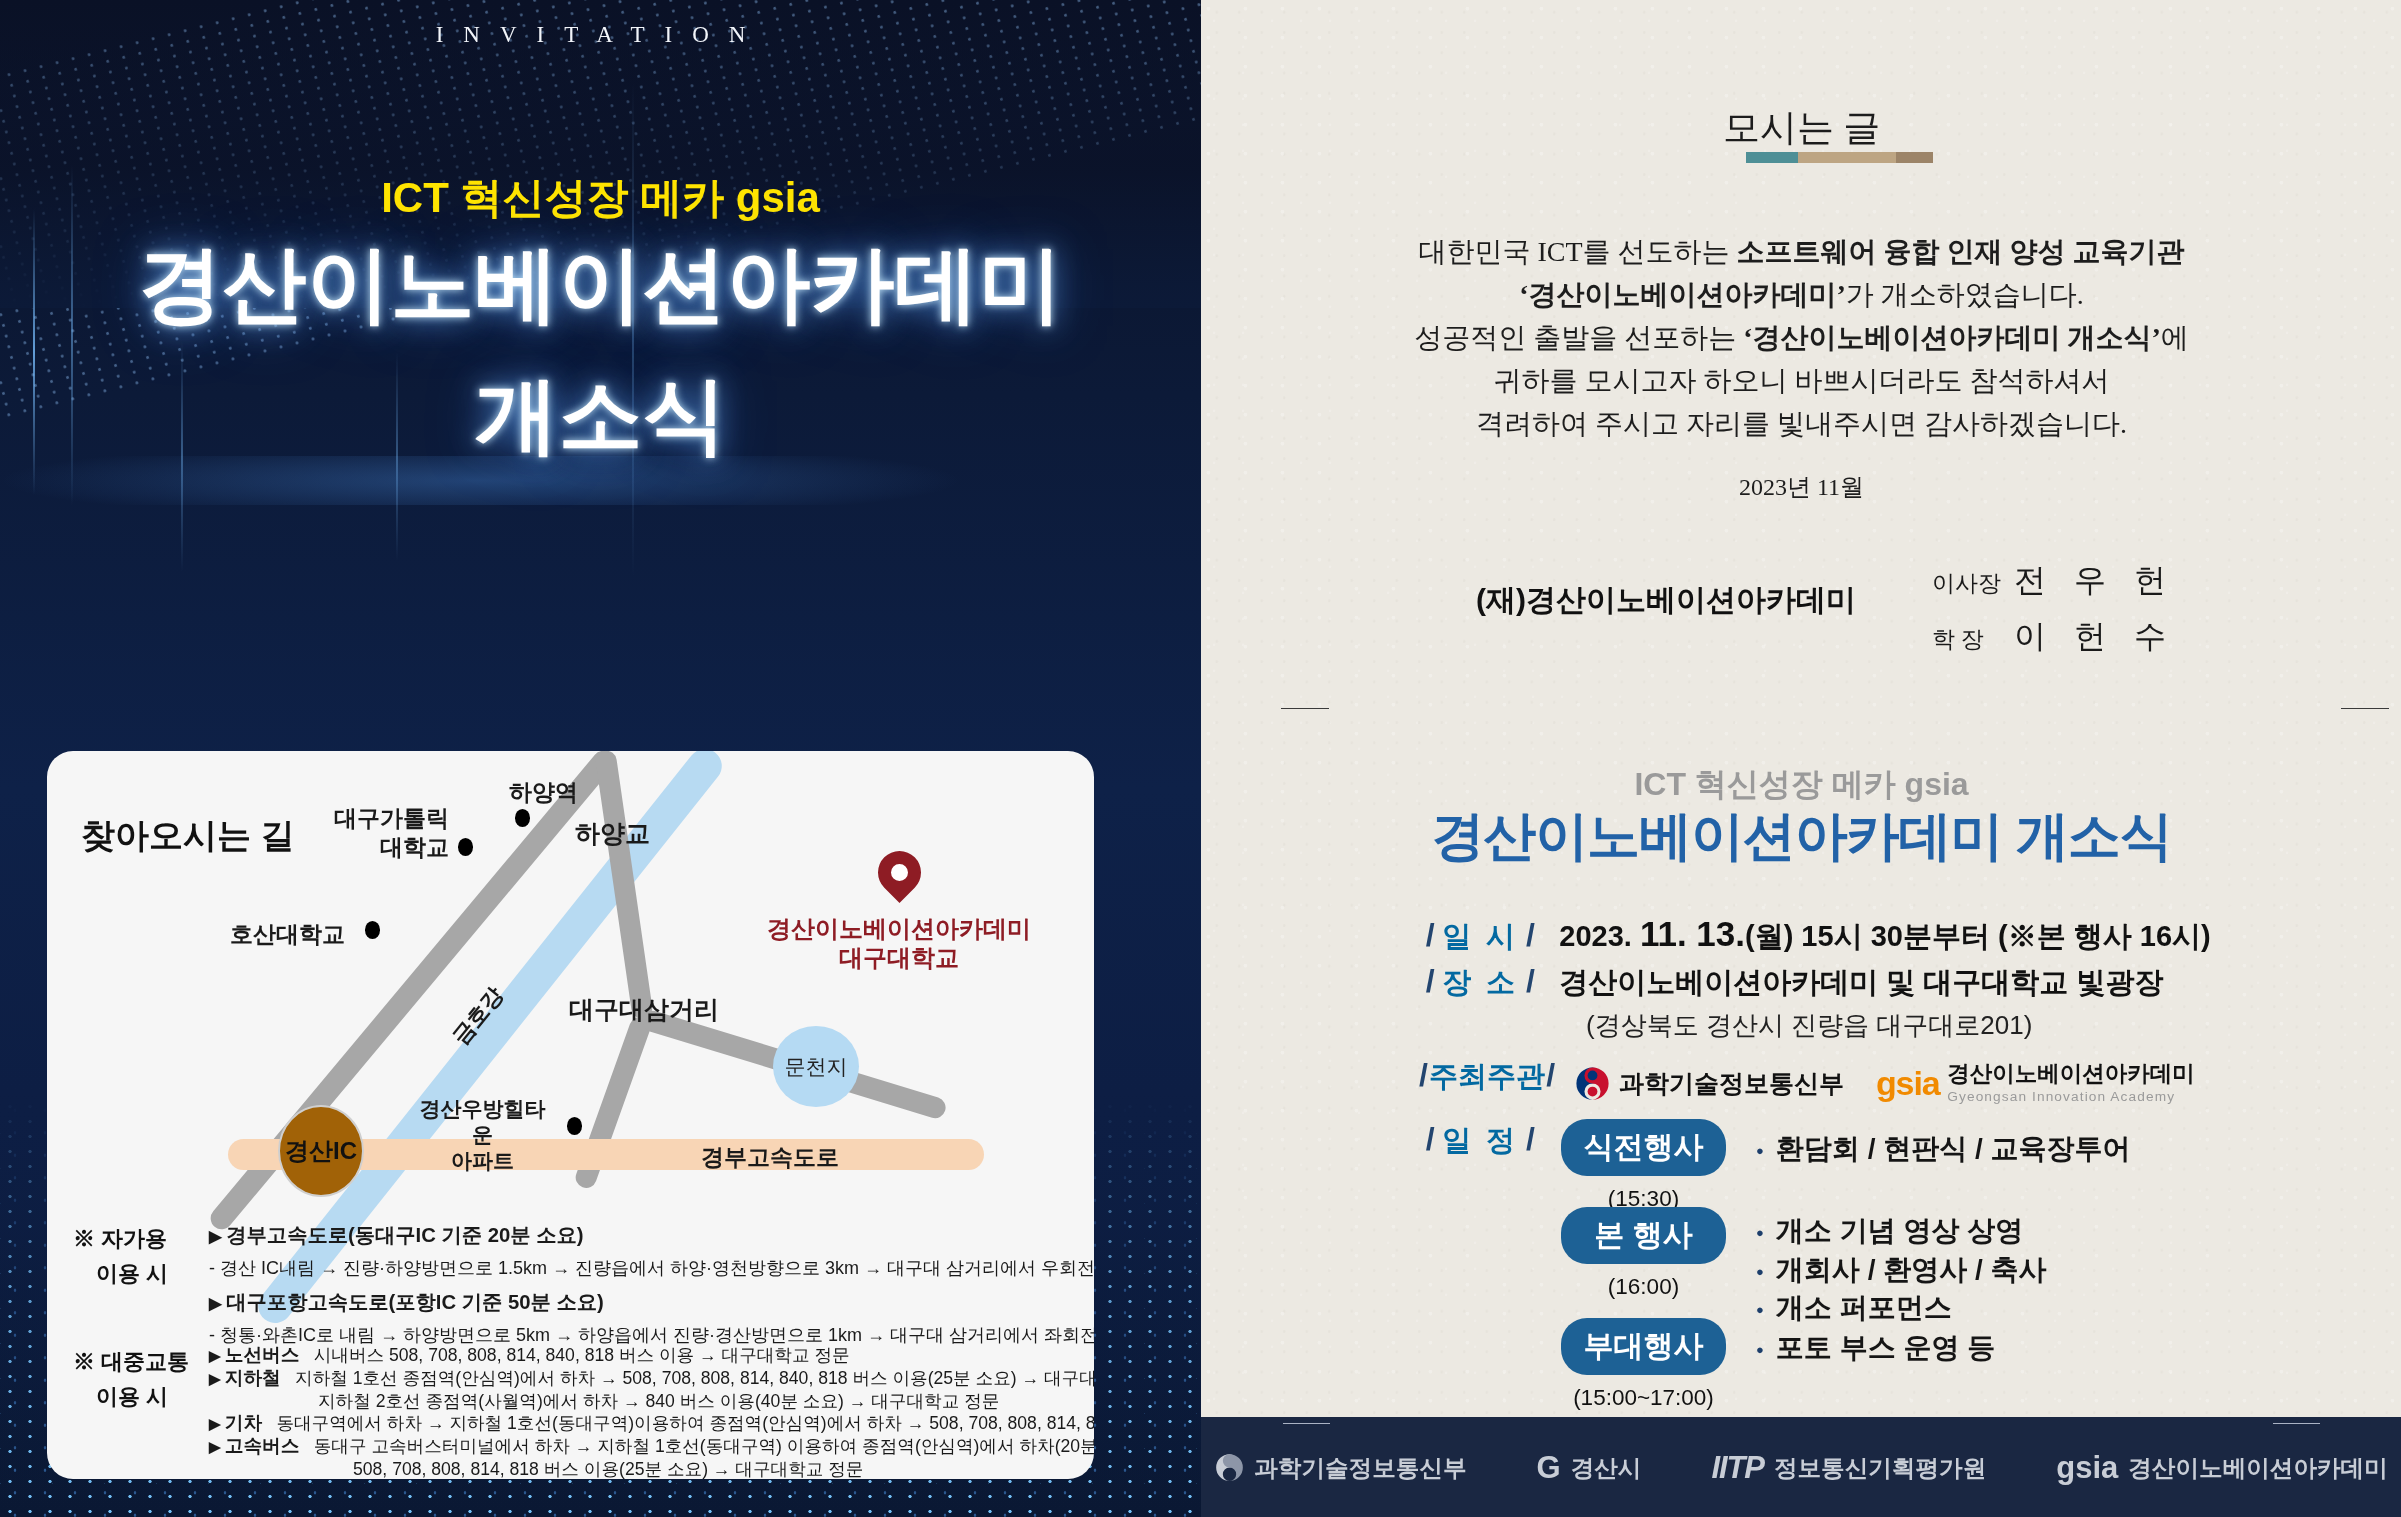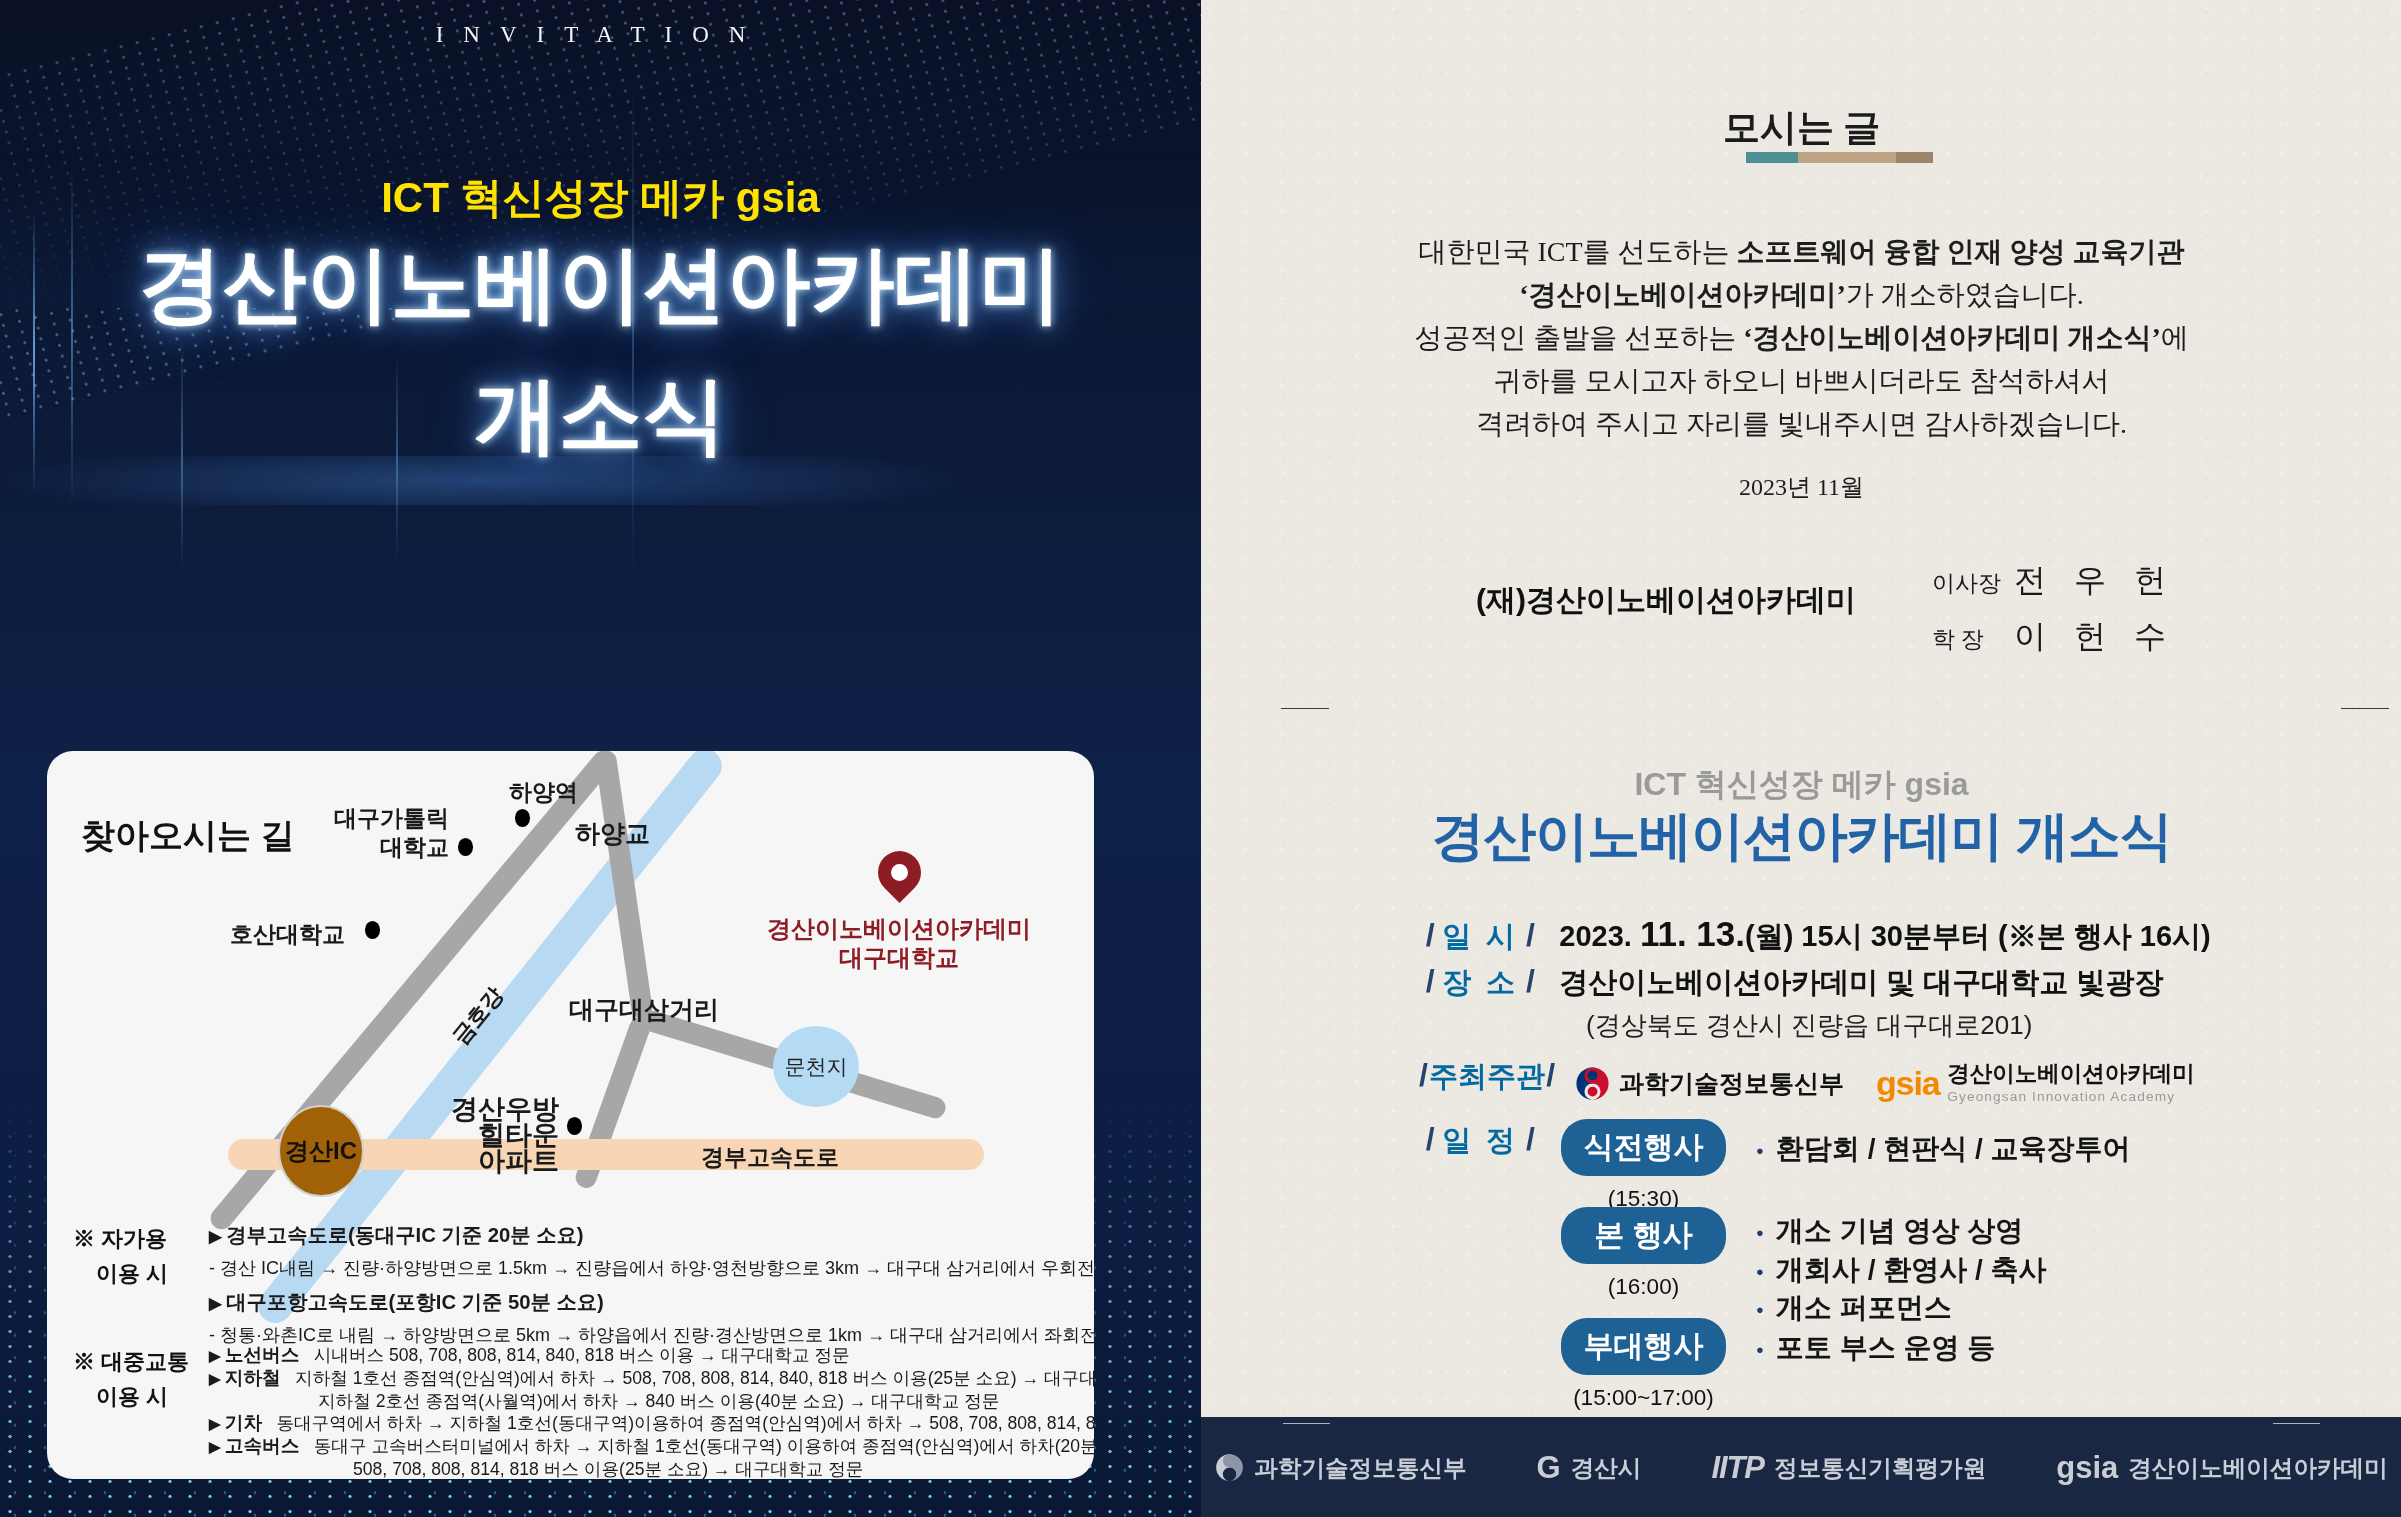--- a/index.html
+++ b/index.html
@@ -70,21 +70,21 @@
   .dir-line.t.cont2{padding-left:144px;}
 
   
   #right{position:absolute;left:1201px;top:0;width:1201px;height:1517px;background:#ece9e2;overflow:hidden;}
   #right .paper{position:absolute;left:0;top:0;width:100%;height:100%;opacity:.5;
     background-image:radial-gradient(circle at 20% 30%,rgba(255,255,255,.5) 0 1.6px,transparent 2.2px),
       radial-gradient(circle at 70% 60%,rgba(190,185,175,.25) 0 1.1px,transparent 1.6px),
       radial-gradient(circle at 45% 80%,rgba(255,255,255,.4) 0 1.1px,transparent 1.6px);
     background-size:37px 29px,22.5px 20.3px,29px 26px;}
   .r-center{position:absolute;left:0;width:1201px;text-align:center;}
-  .r-header{top:103px;font-family:"Liberation Serif",serif;font-size:37px;font-weight:700;color:#1c1c1c;}
+  .r-header{top:103px;font-family:"Liberation Serif",serif;font-size:37px;font-weight:400;color:#1c1c1c;}
   .r-bar{position:absolute;left:545px;top:152px;width:187px;height:11px;display:flex;}
   .r-bar .b1{width:28%;background:#4e8f96;}
   .r-bar .b2{width:52%;background:#bda583;}
   .r-bar .b3{width:20%;background:#9c8468;}
   .greeting{top:230px;font-family:"Liberation Serif",serif;font-size:28px;color:#1d1d1d;line-height:43px;}
   .greeting b{font-weight:700;}
   .r-date{top:471px;font-family:Liberation Serif, serif;font-size:24px;color:#1d1d1d;}
   .sig-org{position:absolute;left:275px;top:580px;font-size:30px;font-weight:700;color:#111;}
   .sig-block{position:absolute;left:731px;top:559px;font-family:"Liberation Serif",serif;color:#1a1a1a;}
   .sig-row{display:flex;align-items:baseline;margin-bottom:12px;}
@@ -179,21 +179,21 @@
       <div class="pin"></div>
       <div class="dest">
         <div>경산이노베이션아카데미</div>
         <div>대구대학교</div>
       </div>
 
       <div class="pond">
           <span>문천지</span>
         </div>
 
-      <div class="map-label" style="left:385px;top:345px;width:127px;text-align:right;font-size:27px;line-height:26px;">
+      <div class="map-label" style="left:372px;top:345px;width:127px;text-align:center;font-size:21px;line-height:26px;">
         <div>경산우방힐타운</div>
         <div>아파트</div>
       </div>
       <div class="map-dot" style="left:520px;top:366px;"></div>
 
       <div class="dir-row" style="top:470px;">
         <div class="dir-label">
           <div>※ 자가용</div>
           <div class="l2">이용 시</div>
         </div>

